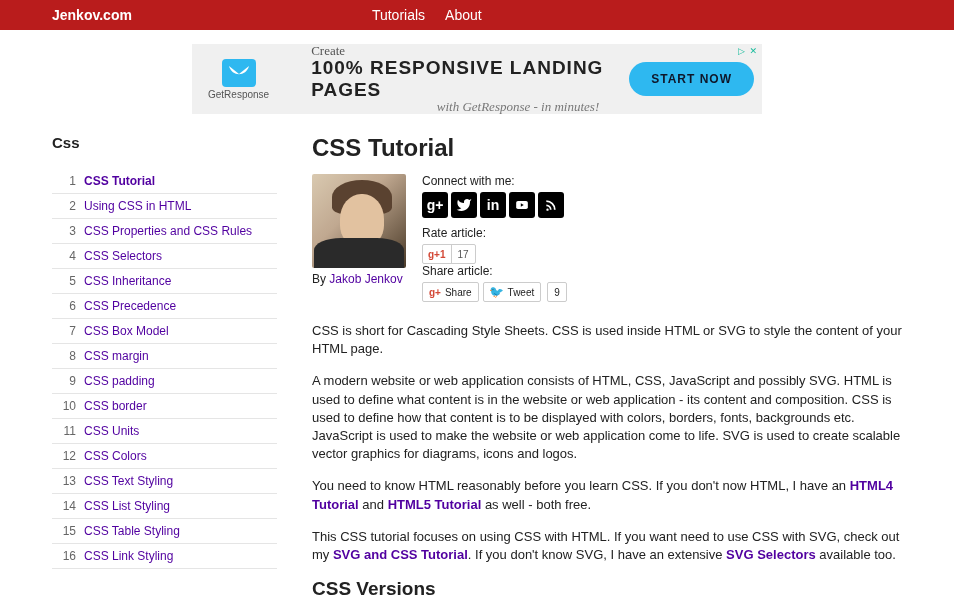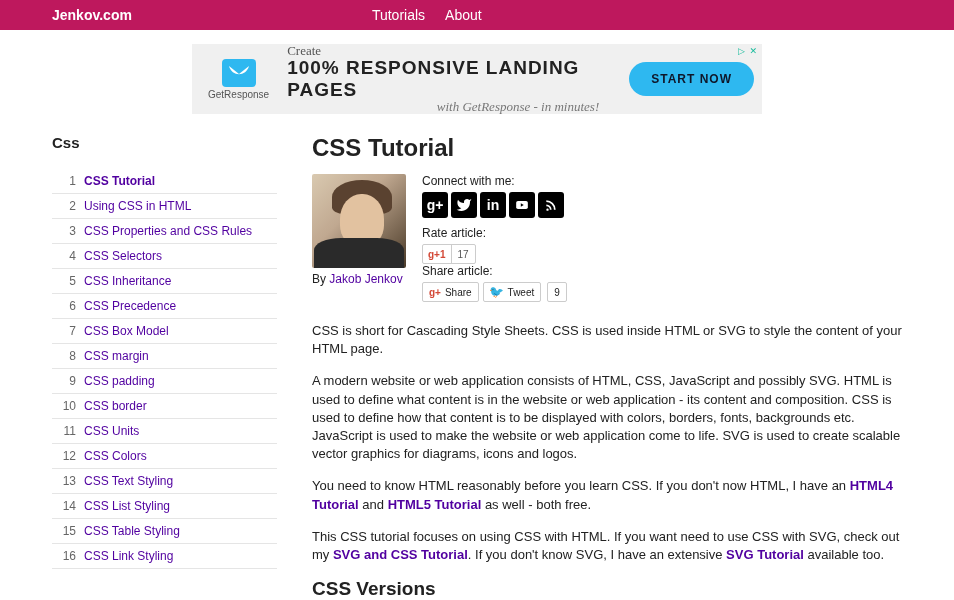--- a/index.html
+++ b/index.html
@@ -1,29 +1,29 @@
 <!DOCTYPE html>
 <html><head>
   <meta charset="utf-8">
   <style>
     * { margin: 0; padding: 0; box-sizing: border-box; }
     body { font-family: Arial, Helvetica, sans-serif; font-size: 13px; color: #222; background: #fff; width: 954px; }
     
-    .topbar { background: #be185d; height: 30px; display: flex; align-items: center; padding: 0 52px; }
+    .topbar { background: #b91c1c; height: 30px; display: flex; align-items: center; padding: 0 52px; }
     .topbar .brand { color: #fff; font-size: 14px; font-weight: bold; margin-right: 240px; }
     .topbar .nav-item { color: #fff; font-size: 14px; margin-right: 20px; cursor: pointer; }
     
     .ad-wrapper { display: flex; justify-content: center; padding: 14px 0 20px; }
     .ad-banner { width: 570px; height: 70px; background: #f0f0f0; display: flex; align-items: center; padding: 0 8px 0 16px; position: relative; }
     .ad-close { position: absolute; top: 2px; right: 4px; font-size: 9px; color: #1abc9c; letter-spacing: 1px; }
     .ad-logo-block { display: flex; flex-direction: column; align-items: center; margin-right: 18px; }
     .ad-logo-icon { width: 34px; height: 28px; background: #2eb8f0; border-radius: 4px; display: flex; align-items: center; justify-content: center; margin-bottom: 2px; }
     .ad-logo-icon svg { fill: #fff; }
     .ad-logo-text { font-size: 10px; color: #555; font-weight: normal; }
-    .ad-center { flex: 1; }
+    .ad-center { flex: 1; margin-left: 24px; }
     .ad-create { font-family: cursive; font-size: 13px; color: #555; margin-bottom: -2px; }
     .ad-headline { font-size: 19px; font-weight: bold; letter-spacing: 1px; color: #222; }
     .ad-sub { font-family: cursive; font-style: italic; font-size: 13px; color: #777; text-align: right; margin-right: 30px; margin-top: -2px; }
     .ad-cta { background: #2eb8f0; color: #0f172a; border-radius: 22px; padding: 10px 22px; font-weight: bold; font-size: 12px; letter-spacing: 1px; cursor: pointer; }
     
     .layout { display: flex; padding: 0 52px; }
     
     .sidebar { width: 225px; flex-shrink: 0; margin-right: 35px; }
     .sidebar-title { font-size: 15px; font-weight: bold; margin-bottom: 18px; }
     .toc { list-style: none; }
@@ -225,18 +225,18 @@
       </div>
     </div>
 
     <div class="content">
       <p>CSS is short for Cascading Style Sheets. CSS is used inside HTML or SVG to style the content of your HTML page.</p>
       <p>A modern website or web application consists of HTML, CSS, JavaScript and possibly SVG. HTML is used to define what content is in the website or web application - its content and composition. CSS is used to define how that content is to be displayed with colors, borders, fonts, backgrounds etc. JavaScript is used to make the website or web application come to life. SVG is used to create scalable vector graphics for diagrams, icons and logos.</p>
       <p>
         <span>You need to know HTML reasonably before you learn CSS. If you don't now HTML, I have an </span><a>HTML4 Tutorial</a><span> and </span><a>HTML5 Tutorial</a><span> as well - both free.</span>
       </p>
       <p>
-        <span>This CSS tutorial focuses on using CSS with HTML. If you want need to use CSS with SVG, check out my </span><a>SVG and CSS Tutorial</a><span>. If you don't know SVG, I have an extensive </span><a>SVG Tutorial</a><span> available too.</span>
+        <span>This CSS tutorial focuses on using CSS with HTML. If you want need to use CSS with SVG, check out my </span><a>SVG and CSS Tutorial</a><span>. If you don't know SVG, I have an extensive </span><a>SVG Selectors</a><span> available too.</span>
       </p>
       <h2>CSS Versions</h2>
     </div>
   </main>
 </div>
 
 </body></html>

